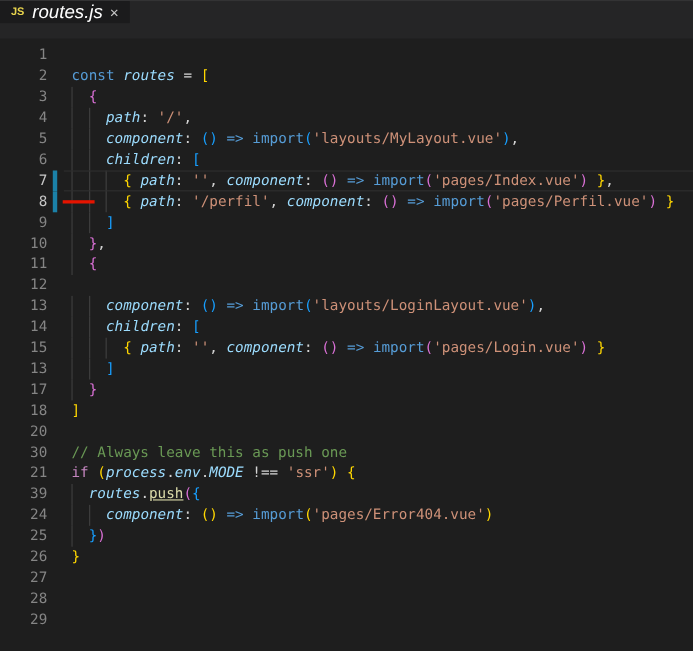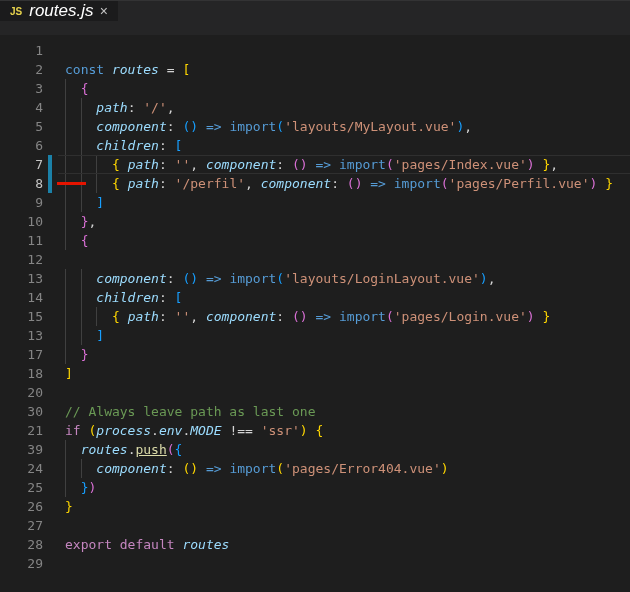--- a/index.html
+++ b/index.html
@@ -70,23 +70,23 @@
       <div class="line"><span class="num">10</span><span class="barcell"></span><span class="code"><span class="guide" style="left: calc(0ch);"></span><span class="tok-pun">  </span><span class="tok-b2">}</span><span class="tok-pun">,</span></span></div>
       <div class="line"><span class="num">11</span><span class="barcell"></span><span class="code"><span class="guide" style="left: calc(0ch);"></span><span class="tok-pun">  </span><span class="tok-b2">{</span></span></div>
       <div class="line"><span class="num">12</span><span class="barcell"></span></div>
       <div class="line"><span class="num">13</span><span class="barcell"></span><span class="code"><span class="guide" style="left: calc(0ch);"></span><span class="guide" style="left: calc(2ch);"></span><span class="tok-pun">    </span><span class="tok-var">component</span><span class="tok-pun">: </span><span class="tok-b3">()</span><span class="tok-pun"> </span><span class="tok-kw">=&gt;</span><span class="tok-pun"> </span><span class="tok-kw">import</span><span class="tok-b3">(</span><span class="tok-str">'layouts/LoginLayout.vue'</span><span class="tok-b3">)</span><span class="tok-pun">,</span></span></div>
       <div class="line"><span class="num">14</span><span class="barcell"></span><span class="code"><span class="guide" style="left: calc(0ch);"></span><span class="guide" style="left: calc(2ch);"></span><span class="tok-pun">    </span><span class="tok-var">children</span><span class="tok-pun">: </span><span class="tok-b3">[</span></span></div>
       <div class="line"><span class="num">15</span><span class="barcell"></span><span class="code"><span class="guide" style="left: calc(0ch);"></span><span class="guide" style="left: calc(2ch);"></span><span class="guide" style="left: calc(4ch);"></span><span class="tok-pun">      </span><span class="tok-b1">{</span><span class="tok-pun"> </span><span class="tok-var">path</span><span class="tok-pun">: </span><span class="tok-str">''</span><span class="tok-pun">, </span><span class="tok-var">component</span><span class="tok-pun">: </span><span class="tok-b2">()</span><span class="tok-pun"> </span><span class="tok-kw">=&gt;</span><span class="tok-pun"> </span><span class="tok-kw">import</span><span class="tok-b2">(</span><span class="tok-str">'pages/Login.vue'</span><span class="tok-b2">)</span><span class="tok-pun"> </span><span class="tok-b1">}</span></span></div>
       <div class="line"><span class="num">13</span><span class="barcell"></span><span class="code"><span class="guide" style="left: calc(0ch);"></span><span class="guide" style="left: calc(2ch);"></span><span class="tok-pun">    </span><span class="tok-b3">]</span></span></div>
       <div class="line"><span class="num">17</span><span class="barcell"></span><span class="code"><span class="guide" style="left: calc(0ch);"></span><span class="tok-pun">  </span><span class="tok-b2">}</span></span></div>
       <div class="line"><span class="num">18</span><span class="barcell"></span><span class="code"><span class="tok-b1">]</span></span></div>
       <div class="line"><span class="num">20</span><span class="barcell"></span><span class="code"></span></div>
-      <div class="line"><span class="num">30</span><span class="barcell"></span><span class="code"><span class="tok-cmt">// Always leave path as last one</span></span></div>
+      <div class="line"><span class="num">30</span><span class="barcell"></span><span class="code"><span class="tok-cmt">// Always leave this as push one</span></span></div>
       <div class="line"><span class="num">21</span><span class="barcell"></span><span class="code"><span class="tok-ctrl">if</span><span class="tok-pun"> </span><span class="tok-b1">(</span><span class="tok-var">process</span><span class="tok-pun">.</span><span class="tok-var">env</span><span class="tok-pun">.</span><span class="tok-var">MODE</span><span class="tok-pun"> </span><span class="tok-pun">!==</span><span class="tok-pun"> </span><span class="tok-str">'ssr'</span><span class="tok-b1">)</span><span class="tok-pun"> </span><span class="tok-b1">{</span></span></div>
       <div class="line"><span class="num">39</span><span class="barcell"></span><span class="code"><span class="guide" style="left: calc(0ch);"></span><span class="tok-pun">  </span><span class="tok-var">routes</span><span class="tok-pun">.</span><span class="tok-fn">push</span><span class="tok-b2">(</span><span class="tok-b3">{</span></span></div>
       <div class="line"><span class="num">24</span><span class="barcell"></span><span class="code"><span class="guide" style="left: calc(0ch);"></span><span class="guide" style="left: calc(2ch);"></span><span class="tok-pun">    </span><span class="tok-var">component</span><span class="tok-pun">: </span><span class="tok-b1">()</span><span class="tok-pun"> </span><span class="tok-kw">=&gt;</span><span class="tok-pun"> </span><span class="tok-kw">import</span><span class="tok-b1">(</span><span class="tok-str">'pages/Error404.vue'</span><span class="tok-b1">)</span></span></div>
       <div class="line"><span class="num">25</span><span class="barcell"></span><span class="code"><span class="guide" style="left: calc(0ch);"></span><span class="tok-pun">  </span><span class="tok-b3">}</span><span class="tok-b2">)</span></span></div>
       <div class="line"><span class="num">26</span><span class="barcell"></span><span class="code"><span class="tok-b1">}</span></span></div>
       <div class="line"><span class="num">27</span><span class="barcell"></span><span class="code"></span></div>
-      <div class="line"><span class="num">28</span><span class="barcell"></span><span class="code"><span class="tok-ctrl">export</span><span class="tok-pun"> </span><span class="tok-ctrl">default</span><span class="tok-pun"> </span><span class="tok-var">routes</span></span></div>
+      <div class="line"><span class="num">28</span><span class="barcell"></span></div>
       <div class="line"><span class="num">29</span><span class="barcell"></span><span class="code"></span></div>
     </div>
 </div>
 
 </body></html>

